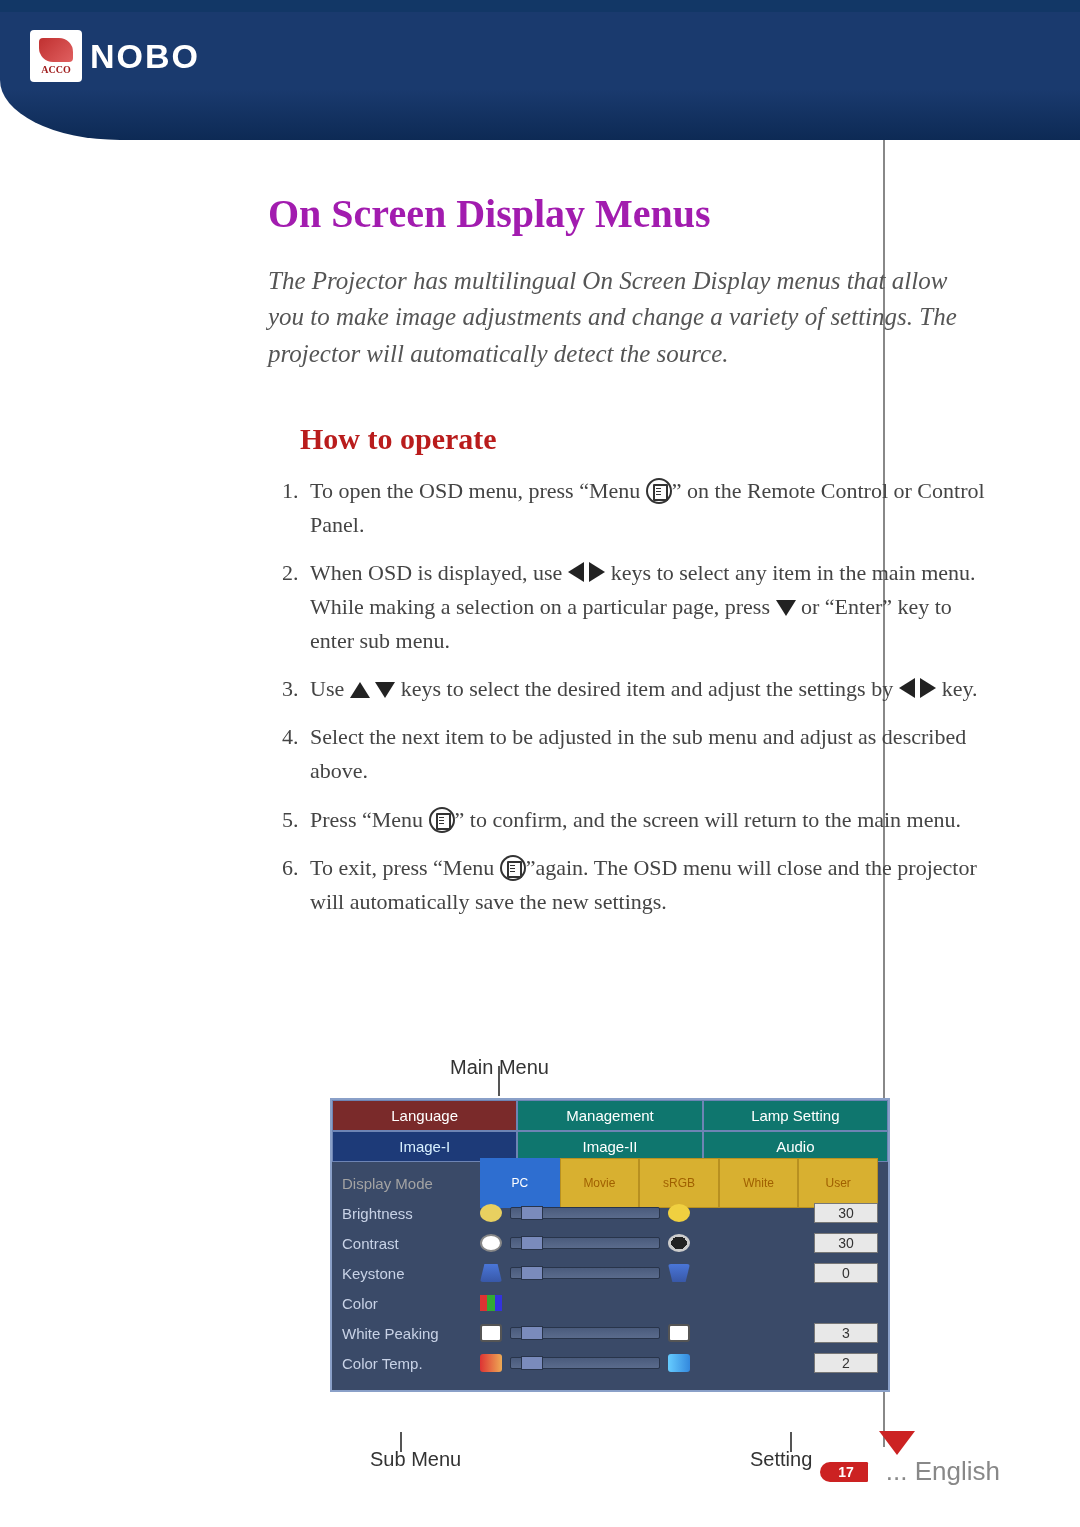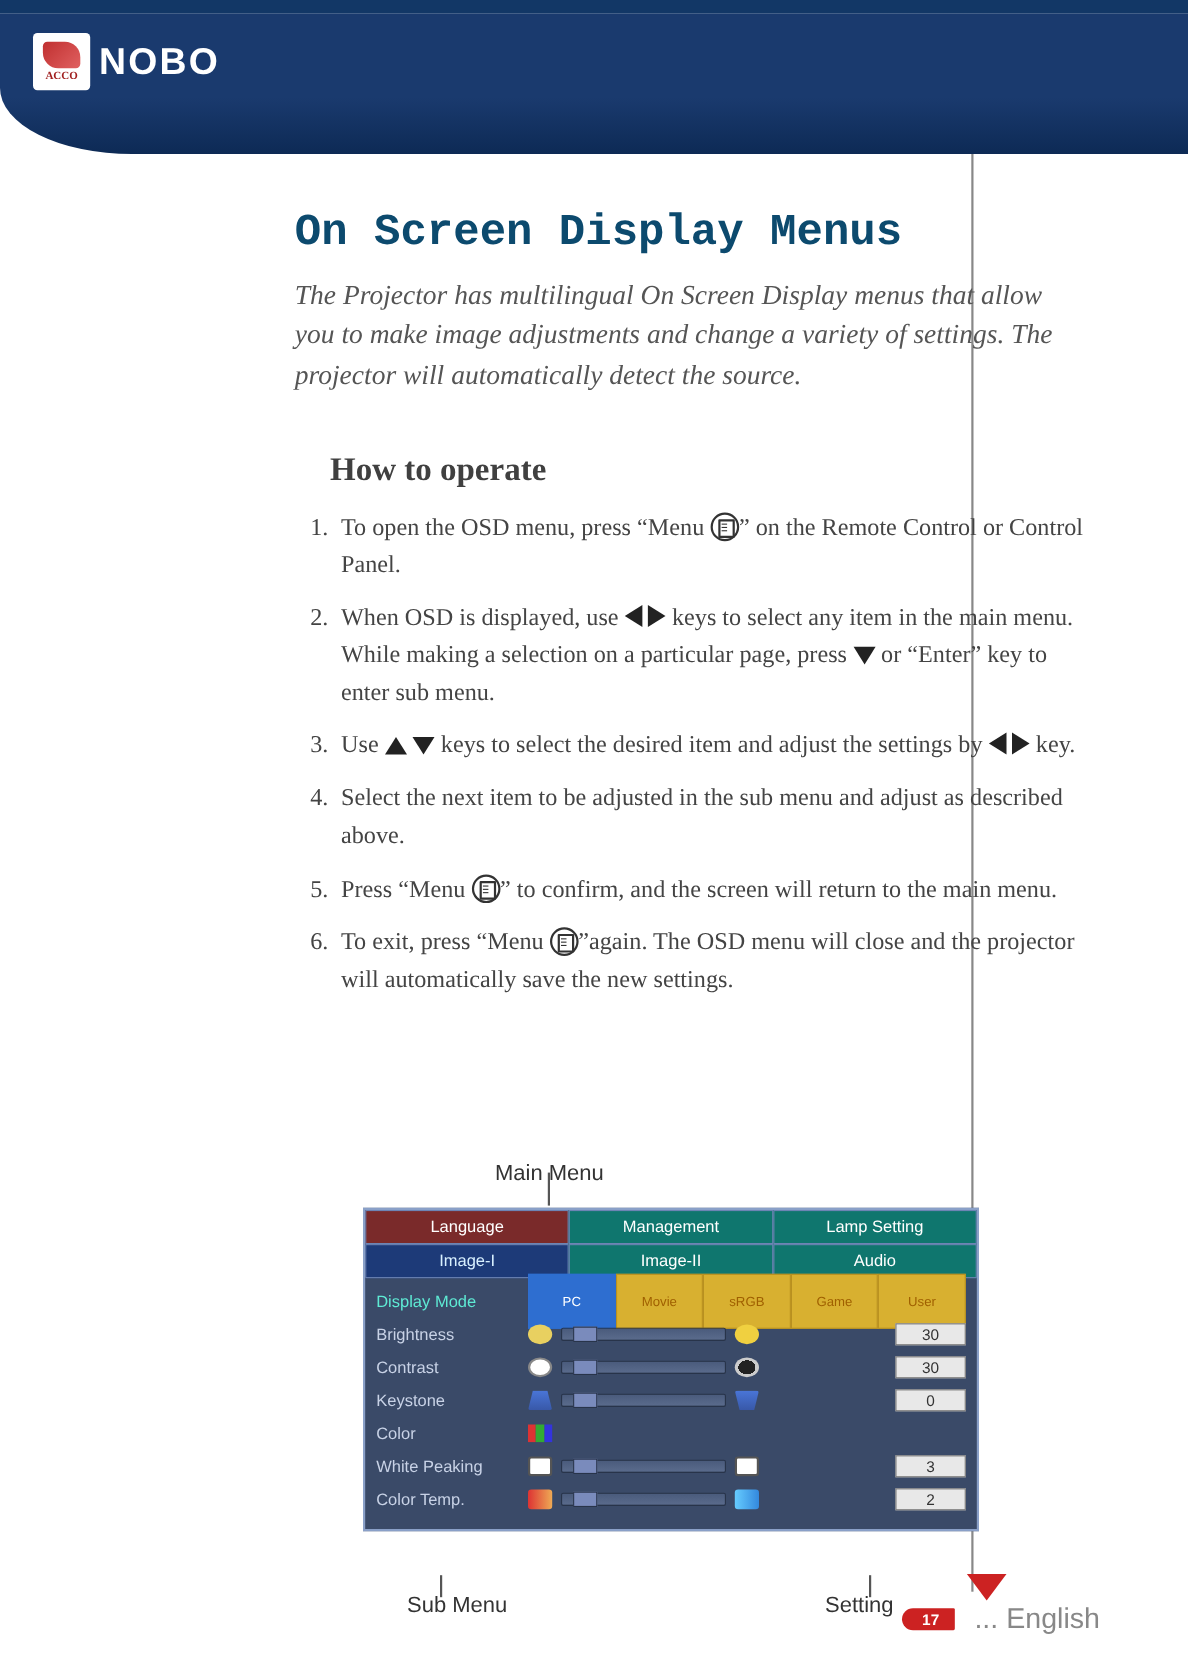--- a/index.html
+++ b/index.html
@@ -81,40 +81,40 @@
     border-top: 24px solid #c22;
   }
   .content {
     position: absolute;
     left: 268px;
     top: 190px;
     width: 720px;
     color: #444;
   }
   .h1 {
-    font-family: Liberation Mono, monospace;
+    font-family: Liberation Serif, serif;
     font-size: 40px;
     font-weight: bold;
-    margin-bottom: 16px;
-    color: #0c4a6e;
+    margin-bottom: 26px;
+    color: #a21caf;
   }
   .intro {
     font-style: italic;
     font-size: 25px;
     line-height: 1.45;
     margin-bottom: 50px;
     color: #555;
   }
   .h2 {
     font-family: "Palatino Linotype", Georgia, serif;
     font-size: 30px;
     font-weight: bold;
     margin-left: 32px;
     margin-bottom: 18px;
-    color: #404040;
+    color: #b91c1c;
   }
   ol.steps {
     list-style: decimal;
     margin-left: 36px;
     font-size: 22px;
     line-height: 1.55;
     color: #444;
   }
   ol.steps li { margin-bottom: 14px; padding-left: 6px; }
   .menu-glyph {
@@ -263,26 +263,26 @@
       <div class="osd-cell">Management</div>
       <div class="osd-cell">Lamp Setting</div>
     </div>
     <div class="osd-header-row">
       <div class="osd-cell sel">Image-I</div>
       <div class="osd-cell">Image-II</div>
       <div class="osd-cell">Audio</div>
     </div>
     <div class="osd-body">
       <div class="osd-row">
-        <div class="lbl" style="color:#5eead4;">Display Mode</div>
+        <div class="lbl" style="color:#a3a3a3;">Display Mode</div>
         <div class="mode-tabs">
           <div class="mode-tab on">PC</div>
           <div class="mode-tab">Movie</div>
           <div class="mode-tab">sRGB</div>
-          <div class="mode-tab">Game</div>
+          <div class="mode-tab">White</div>
           <div class="mode-tab">User</div>
         </div>
       </div>
       <div class="osd-row">
         <div class="lbl">Brightness</div>
         <span class="mini-icon" style="background:#e8d060;border-radius:50%;"></span>
         <div class="slider">
             <div class="knob"></div>
           </div>
         <span class="mini-icon" style="background:#f0d040;border-radius:50%;"></span>

